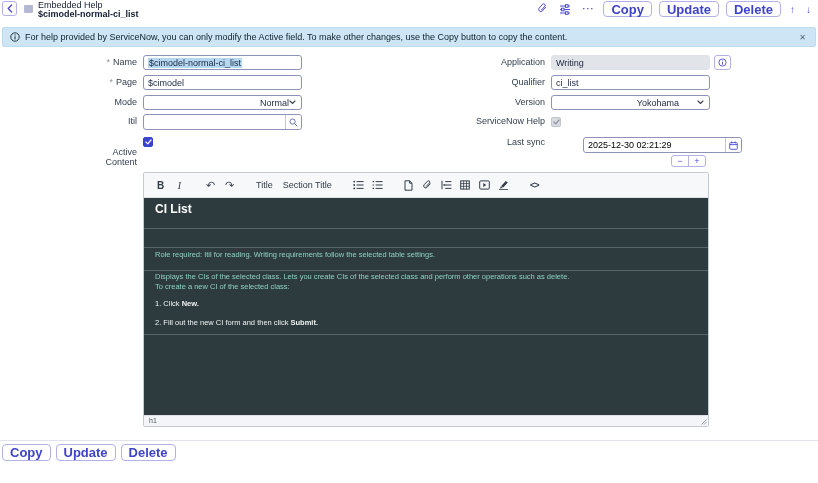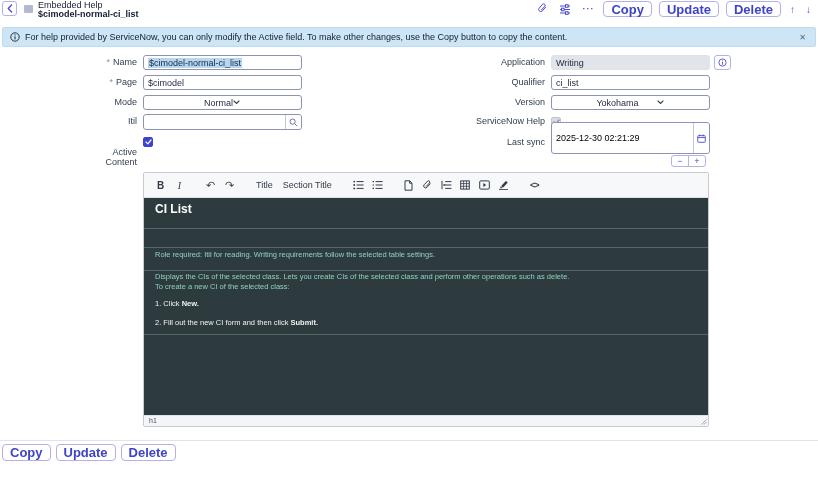--- a/index.html
+++ b/index.html
@@ -26,21 +26,21 @@
   
   .lbl { position:absolute; font-size:9px; color:#313e4e; line-height:15px; text-align:right; white-space:nowrap; }
   .lbl-l { left:0; width:137px; }
   .lbl-r { left:408px; width:137px; }
   .req { color:#8e939c; margin-right:3px; font-size:9px; }
   .tf { position:absolute; height:15px; width:159px; border:1px solid #8d93b4; border-radius:3px; background:#fff; font-size:9px; color:#1c2740; padding:0 4px; font-family:inherit; }
   .tf-div { display:flex; align-items:center; overflow:hidden; }
   .col-l { left:143px; } .col-r { left:551px; }
   .sel-hl { background:#b5d7f0; padding:0 1px; white-space:nowrap; }
   .ro { background:#e1e4e9; border-color:#dfe2e7; color:#1c2740; }
-  .fake-select { display:flex; align-items:center; justify-content:center; cursor:pointer; }
+  .fake-select { display:flex; align-items:center; justify-content:flex-end; cursor:pointer; }
   .fake-select .chev { color:#39424d; margin-right:1px; display:flex; }
   .wrap-input { padding:0; }
   .wrap-input input { position:absolute; left:0; top:0; bottom:0; border:none; outline:none; background:transparent; font-size:9px; padding:0 4px; width:calc(100% - 16px); font-family:inherit; }
   .seg { position:absolute; right:0; top:0; bottom:0; width:16px; border-left:1px solid #c3c7d6; display:flex; align-items:center; justify-content:center; color:#6d77b0; cursor:pointer; background:#fff; border-radius:0 3px 3px 0; }
   .seg.cal { color:#4d49d6; }
   .cb { position:absolute; width:10px; height:10px; border-radius:2px; display:flex; align-items:center; justify-content:center; cursor:pointer; }
   .cb-on { background:#3c43cf; border:1px solid #3c43cf; color:#fff; }
   .cb-dis { background:#d8dbe0; border:1px solid #c0c5cd; color:#8a929d; }
   .info-btn { position:absolute; left:714px; top:55px; width:17px; height:15px; border:1px solid #b2b1e8; border-radius:3px; background:#fff; color:#4d49d6; display:flex; align-items:center; justify-content:center; cursor:pointer; }
   .mp-group { position:absolute; left:671px; top:155px; display:flex; }
@@ -211,21 +211,21 @@
   <div class="lbl lbl-r" style="top:114px;"><span>ServiceNow Help</span></div>
   <div class="cb cb-dis" style="left:551px; top:117px;">
     <span>
       <svg width="7" height="6" viewBox="0 0 7 6">
           <path d="M1 3l1.8 1.8L6 1" fill="none" stroke="currentColor" stroke-width="1.2" stroke-linecap="round" stroke-linejoin="round"></path>
         </svg>
     </span>
   </div>
 
   <div class="lbl lbl-r" style="top:135px;"><span>Last sync</span></div>
-  <div class="tf col-r wrap-input" style="top:122px; height:32px;">
+  <div class="tf col-r wrap-input" style="top:137px; height:16px;margin-left:32px;">
     <input value="2025-12-30 02:21:29" style="">
     <span class="seg cal">
       <span>
         <svg width="9" height="9" viewBox="0 0 10 10">
             <rect x="0.8" y="1.8" width="8.4" height="7.4" rx="1" fill="none" stroke="currentColor" stroke-width="1"></rect>
             <path d="M3 0.6v2M7 0.6v2M0.8 4h8.4" stroke="currentColor" stroke-width="1"></path>
           </svg>
       </span>
     </span>
   </div>

